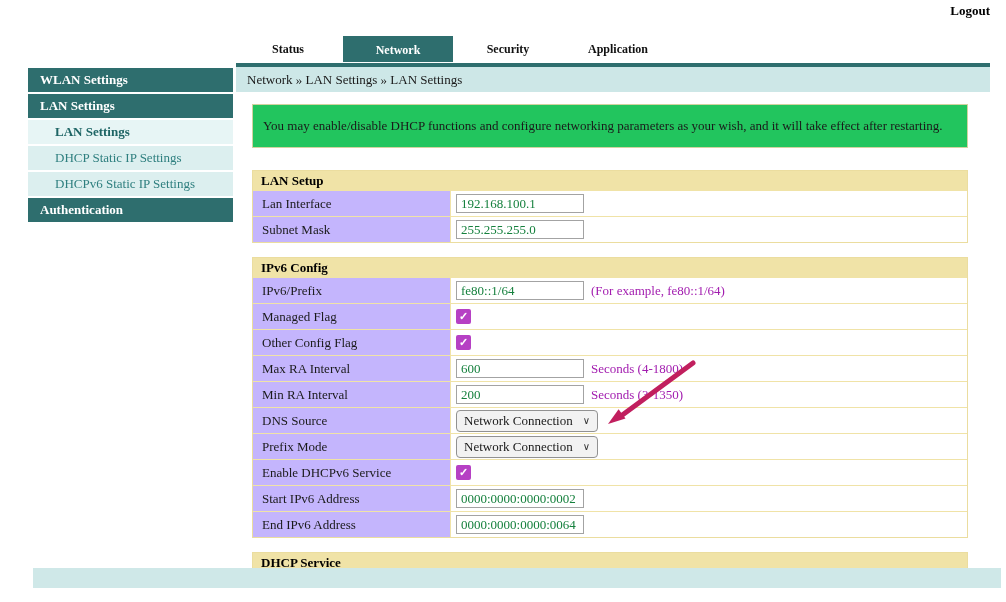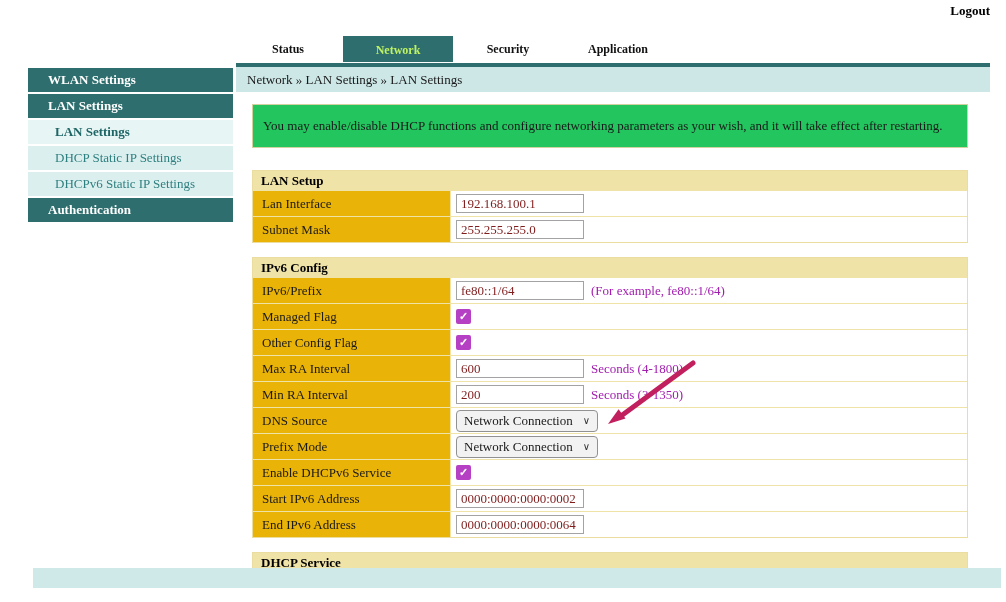--- a/index.html
+++ b/index.html
@@ -14,63 +14,63 @@
     position:absolute; top:3px; right:16px;
     font-weight:bold; font-size:13px; color:#000; cursor:pointer;
   }
 
   
   .tabbar { position:absolute; left:233px; top:36px; height:31px; display:flex; align-items:flex-start; }
   .tab {
     width:110px; height:27px; line-height:27px; text-align:center;
     font-weight:bold; font-size:12px; cursor:pointer; color:#111;
   }
-  .tab.active { background:#2E6E6E; color:#bef264; height:26px; line-height:29px; }
+  .tab.active { background:#2E6E6E; color:#ffffff; height:26px; line-height:29px; }
   .nav-strip { position:absolute; left:236px; top:63px; width:754px; height:4px; background:#2E6E6E; }
 
   
   .breadcrumb {
     position:absolute; left:236px; top:67px; width:754px; height:25px;
     background:#CDE7E7; font-size:13px; line-height:25px; padding-left:11px;
   }
 
   
   #sidebar { position:absolute; left:28px; top:68px; width:205px; }
   .side-item {
     height:24px; margin-bottom:2px; display:flex; align-items:center;
     font-size:13px; cursor:pointer;
   }
-  .side-header { background:#2E6E6E; color:#ffffff; font-weight:bold; padding-left:20px; }
+  .side-header { background:#2E6E6E; color:#ffffff; font-weight:bold; padding-left:12px; }
   .side-sub { background:#DCEFEF; color:#2E7F7F; padding-left:27px; }
   .side-sub.selected { background:#E7F5F5; color:#1E6565; font-weight:bold; }
 
   
   .notice {
     position:absolute; left:252px; top:104px; width:716px; height:44px;
     background:#22c55e; border:1px solid #D2D2A0;
     display:flex; align-items:center; padding-left:10px; font-size:13px;
   }
 
   
   #sections { position:absolute; left:252px; top:170px; width:716px; }
   .section { margin-bottom:14px; }
   .sec-table { border:1px solid #EBDD9F; }
   .sec-header {
     background:#F0E3A7; height:19px; line-height:19px;
     font-weight:bold; font-size:13px; padding-left:8px; color:#000;
   }
   .frow { display:flex; height:26px; border-top:1px solid #F0E3A7; }
   .frow-label {
-    width:198px; background:#eab308; border-right:1px solid #F0E3A7;
+    width:198px; background:#c4b5fd; border-right:1px solid #F0E3A7;
     display:flex; align-items:center; padding-left:9px; font-size:13px;
   }
   .frow-value { flex:1; background:#ffffff; display:flex; align-items:center; padding-left:5px; }
   input.txt {
     width:128px; height:19px; border:1px solid #A3A3A3; background:#fff;
-    font-family:"Liberation Serif", serif; font-size:13px; color:#7f1d1d;
+    font-family:"Liberation Serif", serif; font-size:13px; color:#15803d;
     padding:0 4px; outline:none;
   }
   .hint { font-size:13px; margin-left:7px; color:#a21caf; }
   .cbx {
     width:15px; height:15px; background:#B640C4; border-radius:2px;
     color:#fff; font-size:11px; font-weight:bold;
     display:flex; align-items:center; justify-content:center; cursor:pointer;
   }
   .sel {
     min-width:142px; height:22px; background:#F2F2F2; border:1px solid #919191;

